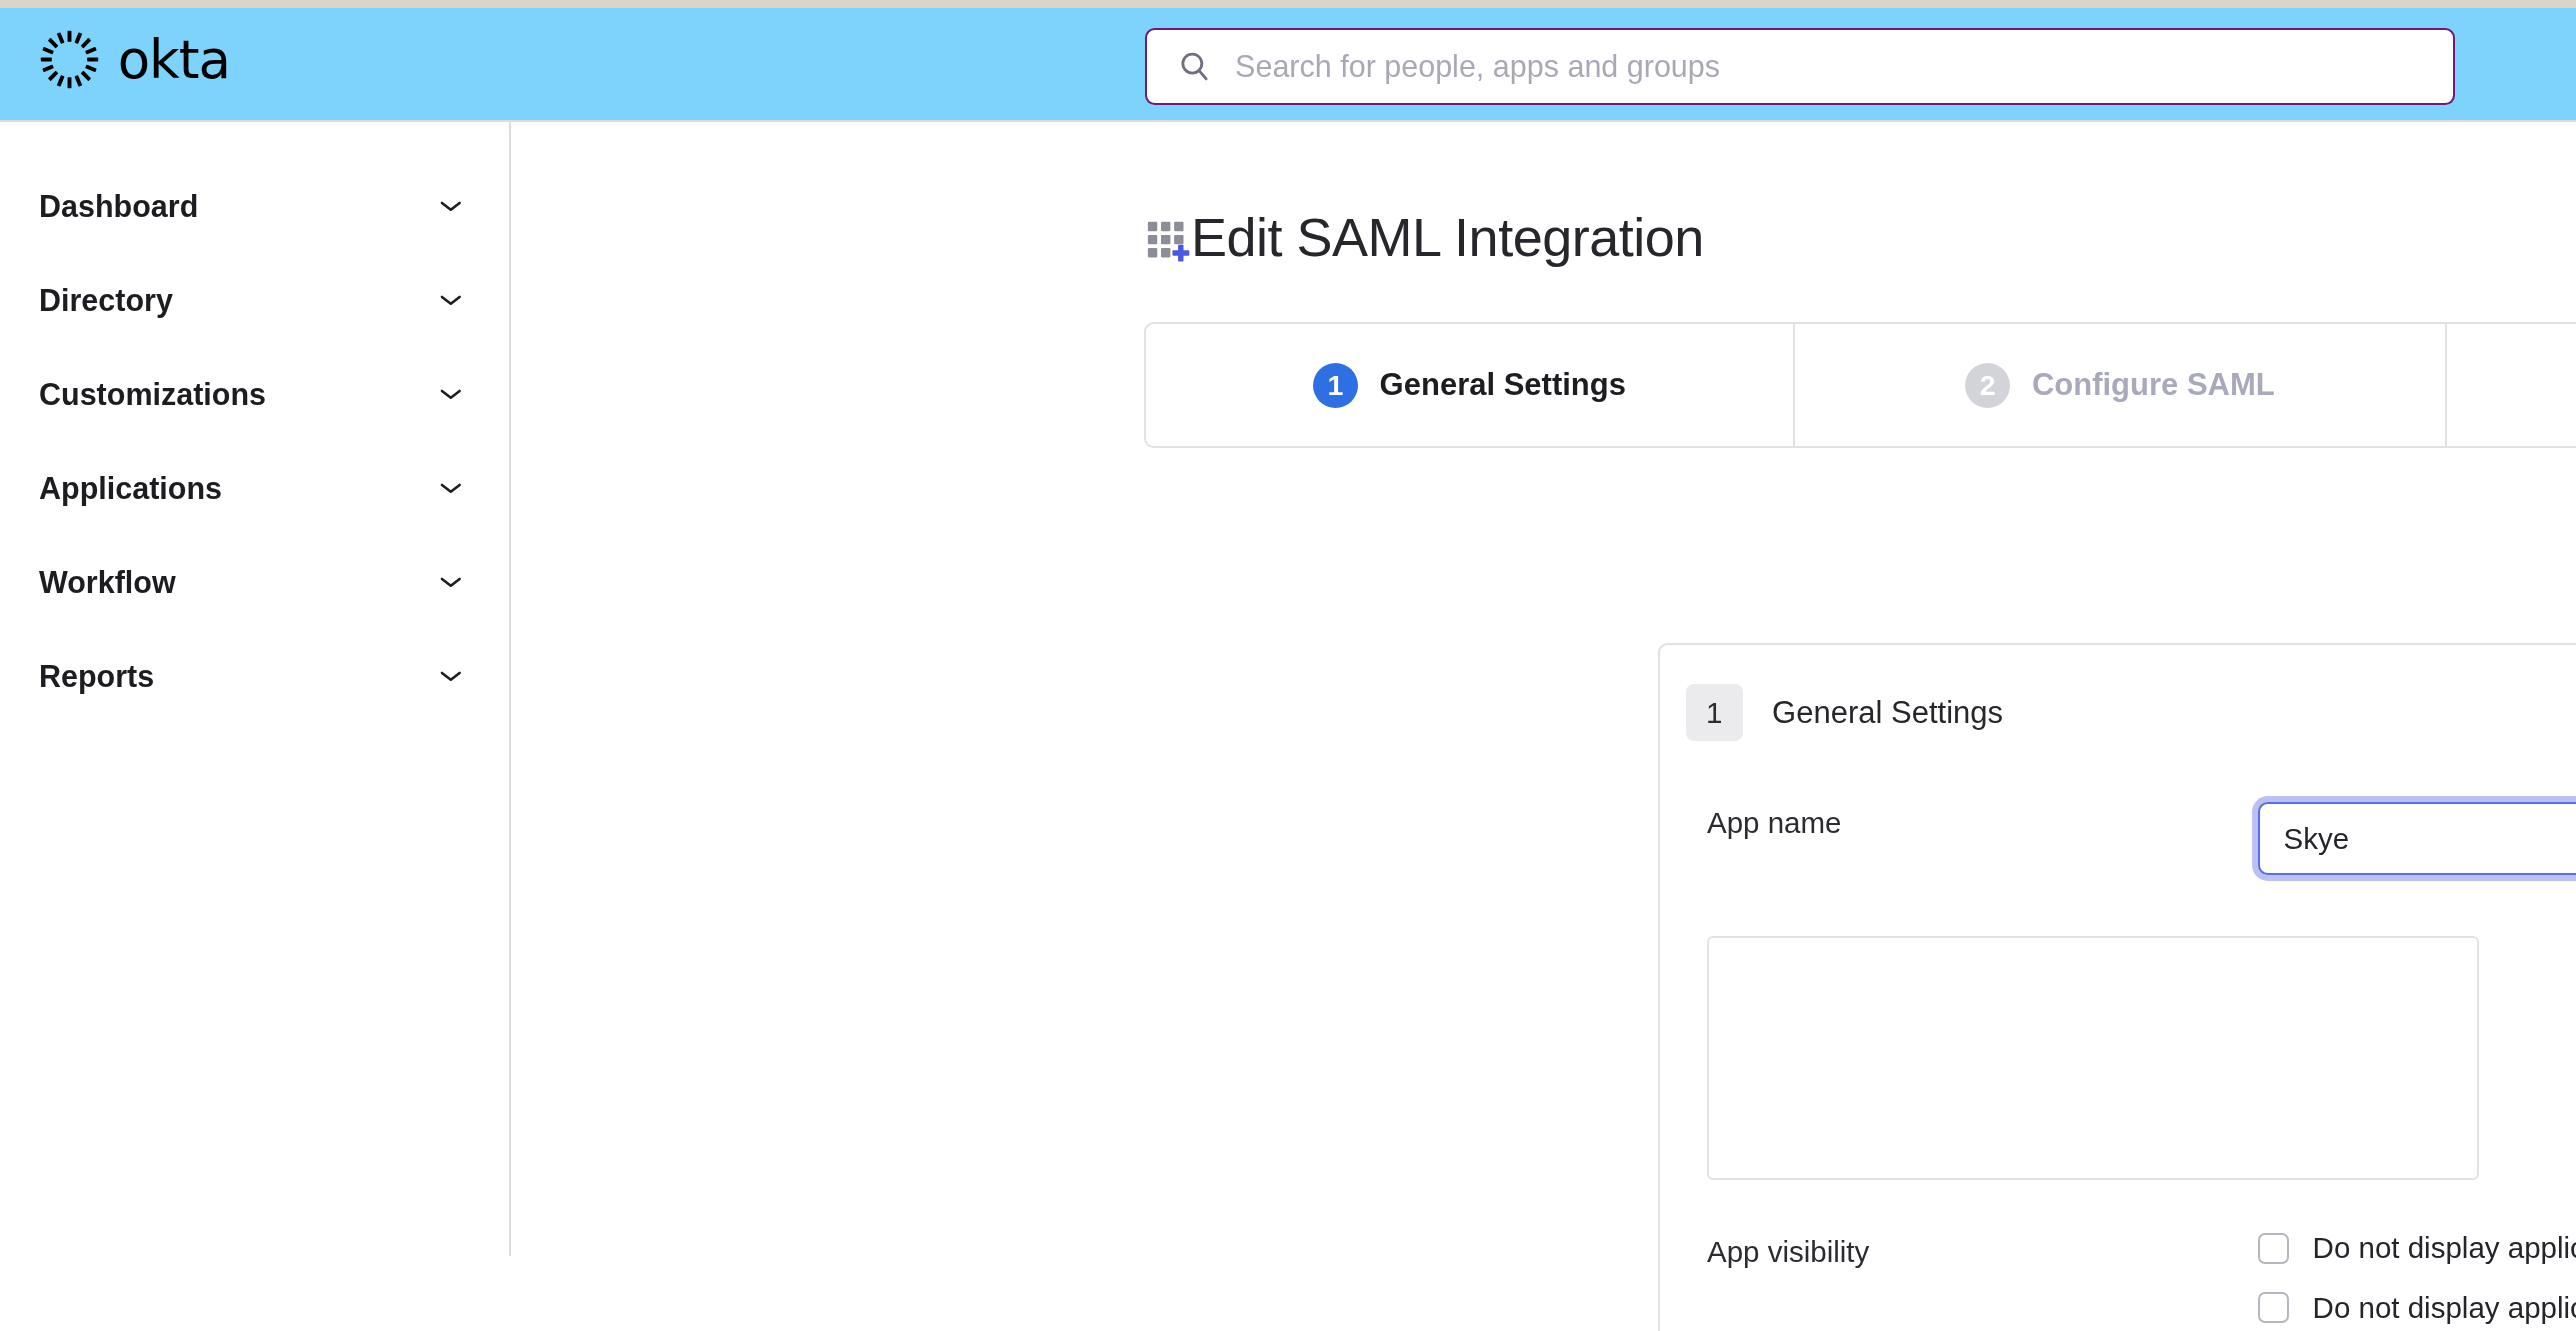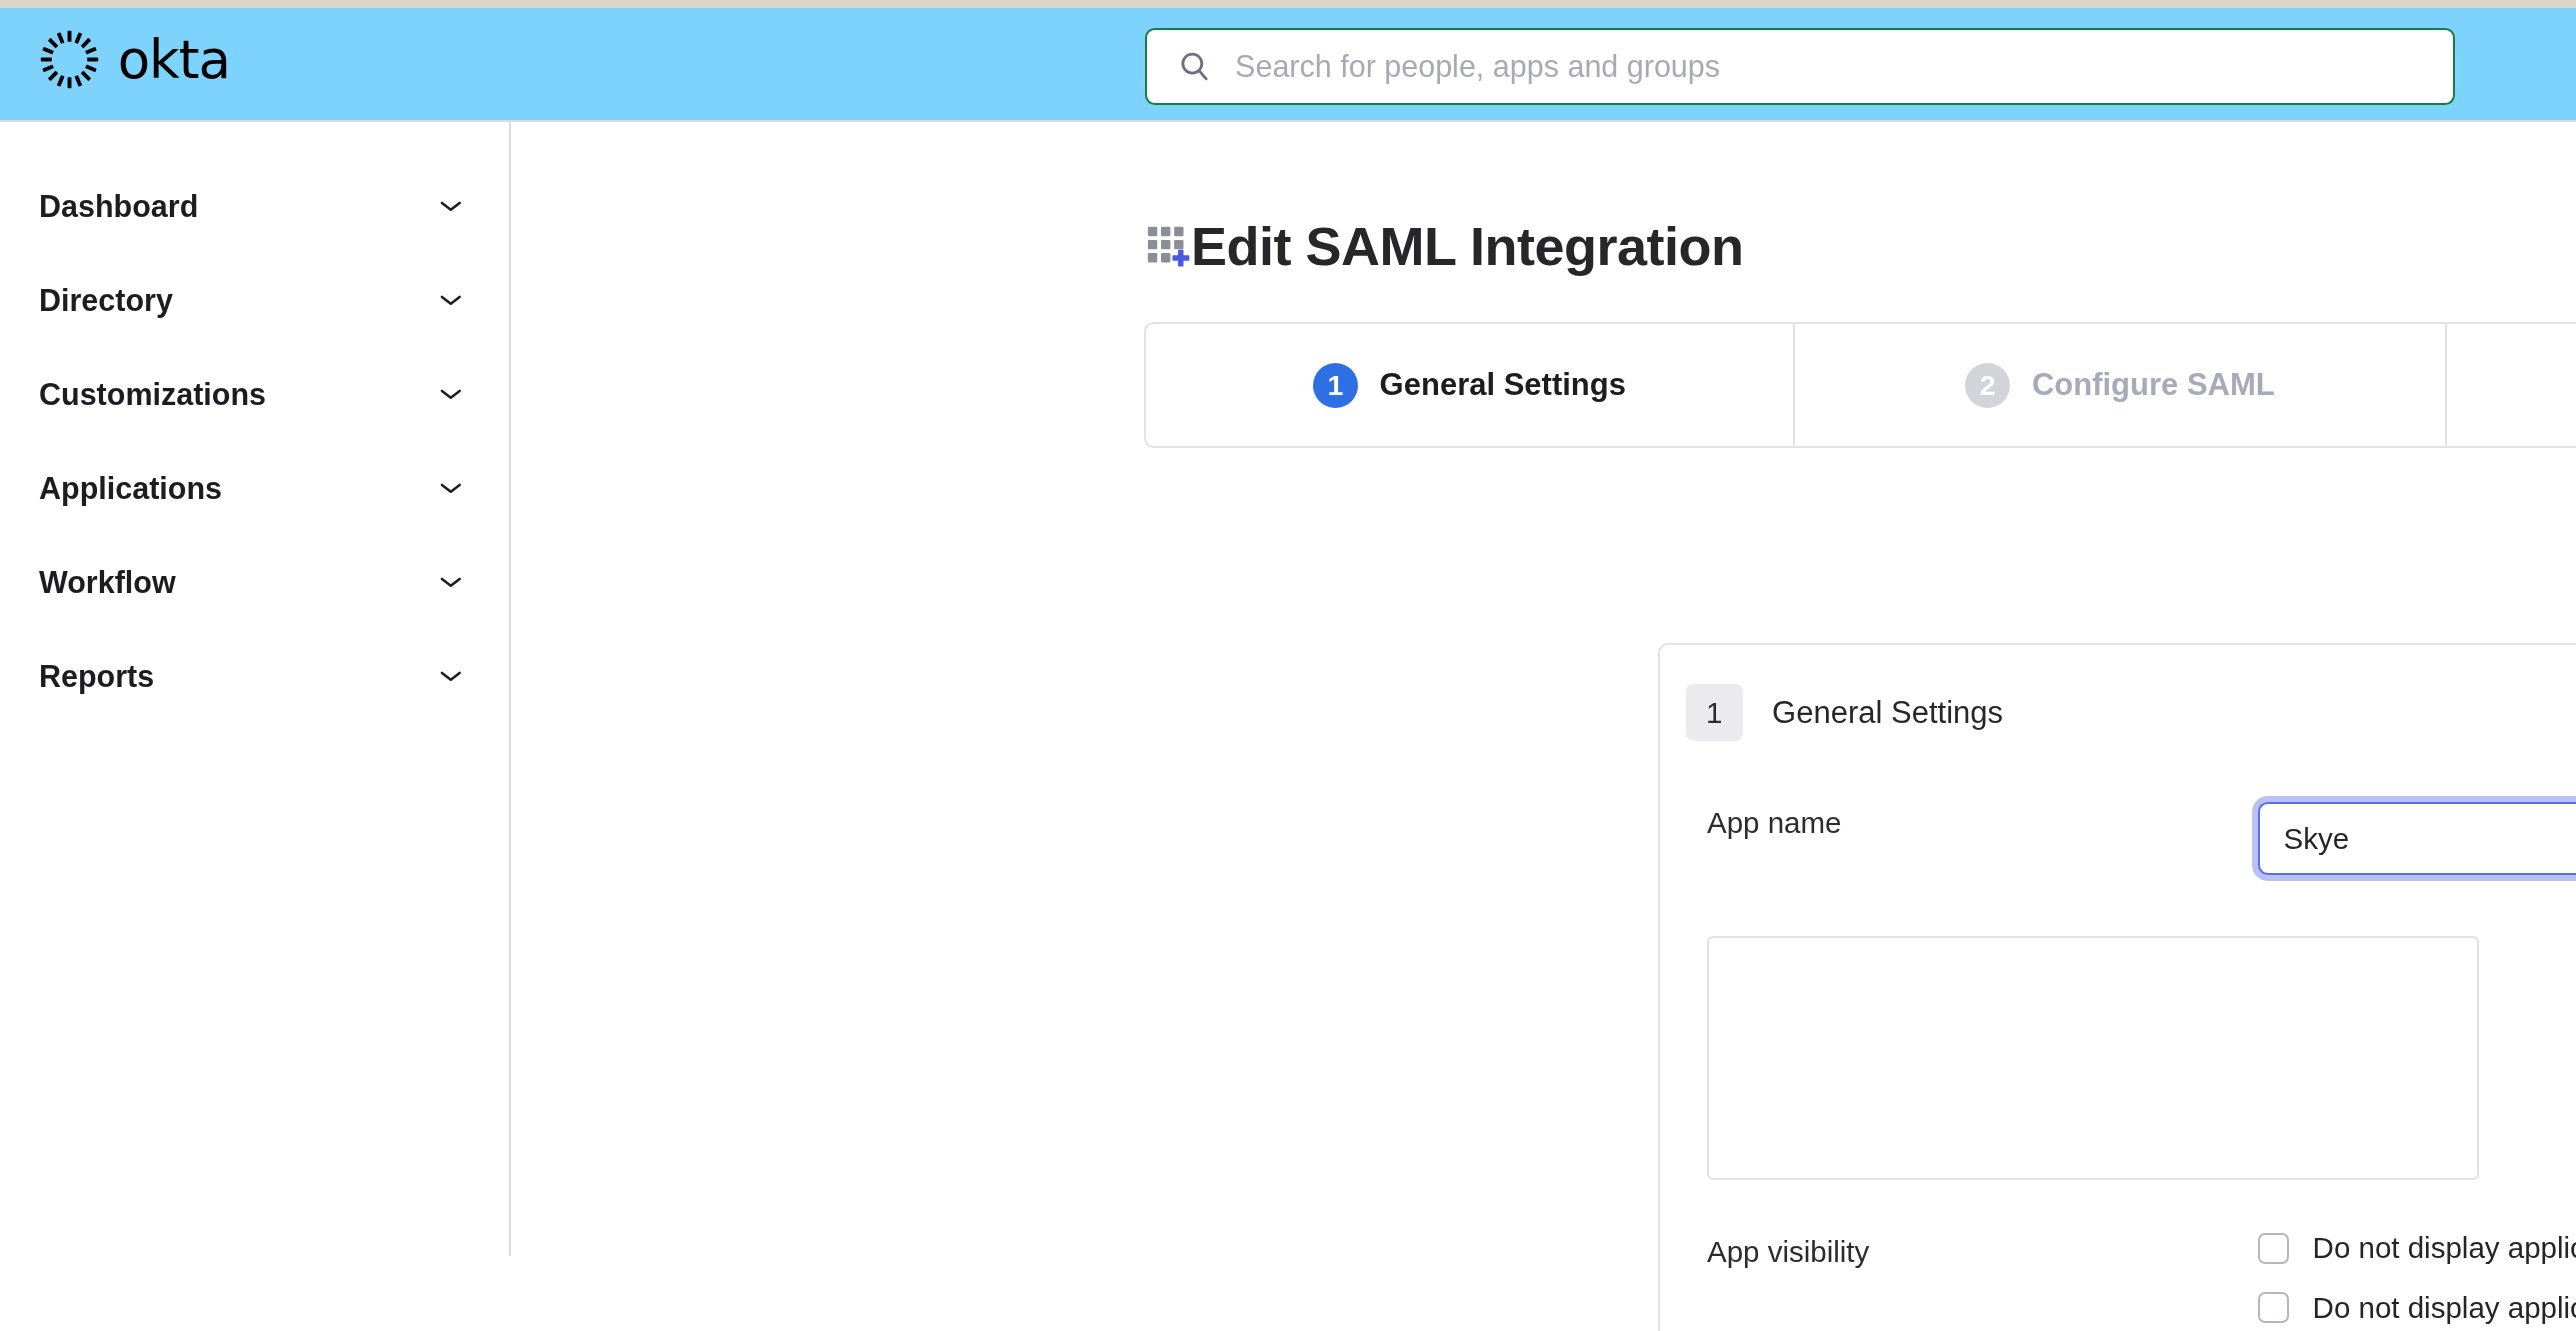--- a/index.html
+++ b/index.html
@@ -50,21 +50,21 @@
     line-height: 1;
     font-family: "DejaVu Sans", sans-serif;
   }
 
   .search-wrap {
     position: absolute;
     left: 1145px;
     top: 19.7px;
     width: 1310px;
     height: 77px;
-    border: 2px solid #15803d;
+    border: 2px solid #701a75;
     border-radius: 9.8px;
     display: flex;
     align-items: center;
     padding: 0 29.5px;
     background: #ffffff;
   }
 
   .search-icon { width: 35px; height: 35px; flex: none; }
 
   .search-input {
@@ -121,25 +121,24 @@
     left: 632px;
     top: 88px;
     display: flex;
     align-items: center;
   }
 
   .title-icon { width: 45px; height: 45px; flex: none; margin-top: 7.9px; }
 
   .page-title {
     font-size: 54px;
-    font-weight: bold;
+    font-weight: normal;
     color: #26262b;
     letter-spacing: -0.5px;
     line-height: 1;
-    margin-top: 9px;
   }
 
   
   .tabs {
     position: absolute;
     left: 630px;
     top: 200px;
     height: 126px;
     display: flex;
     width: 1432px;

